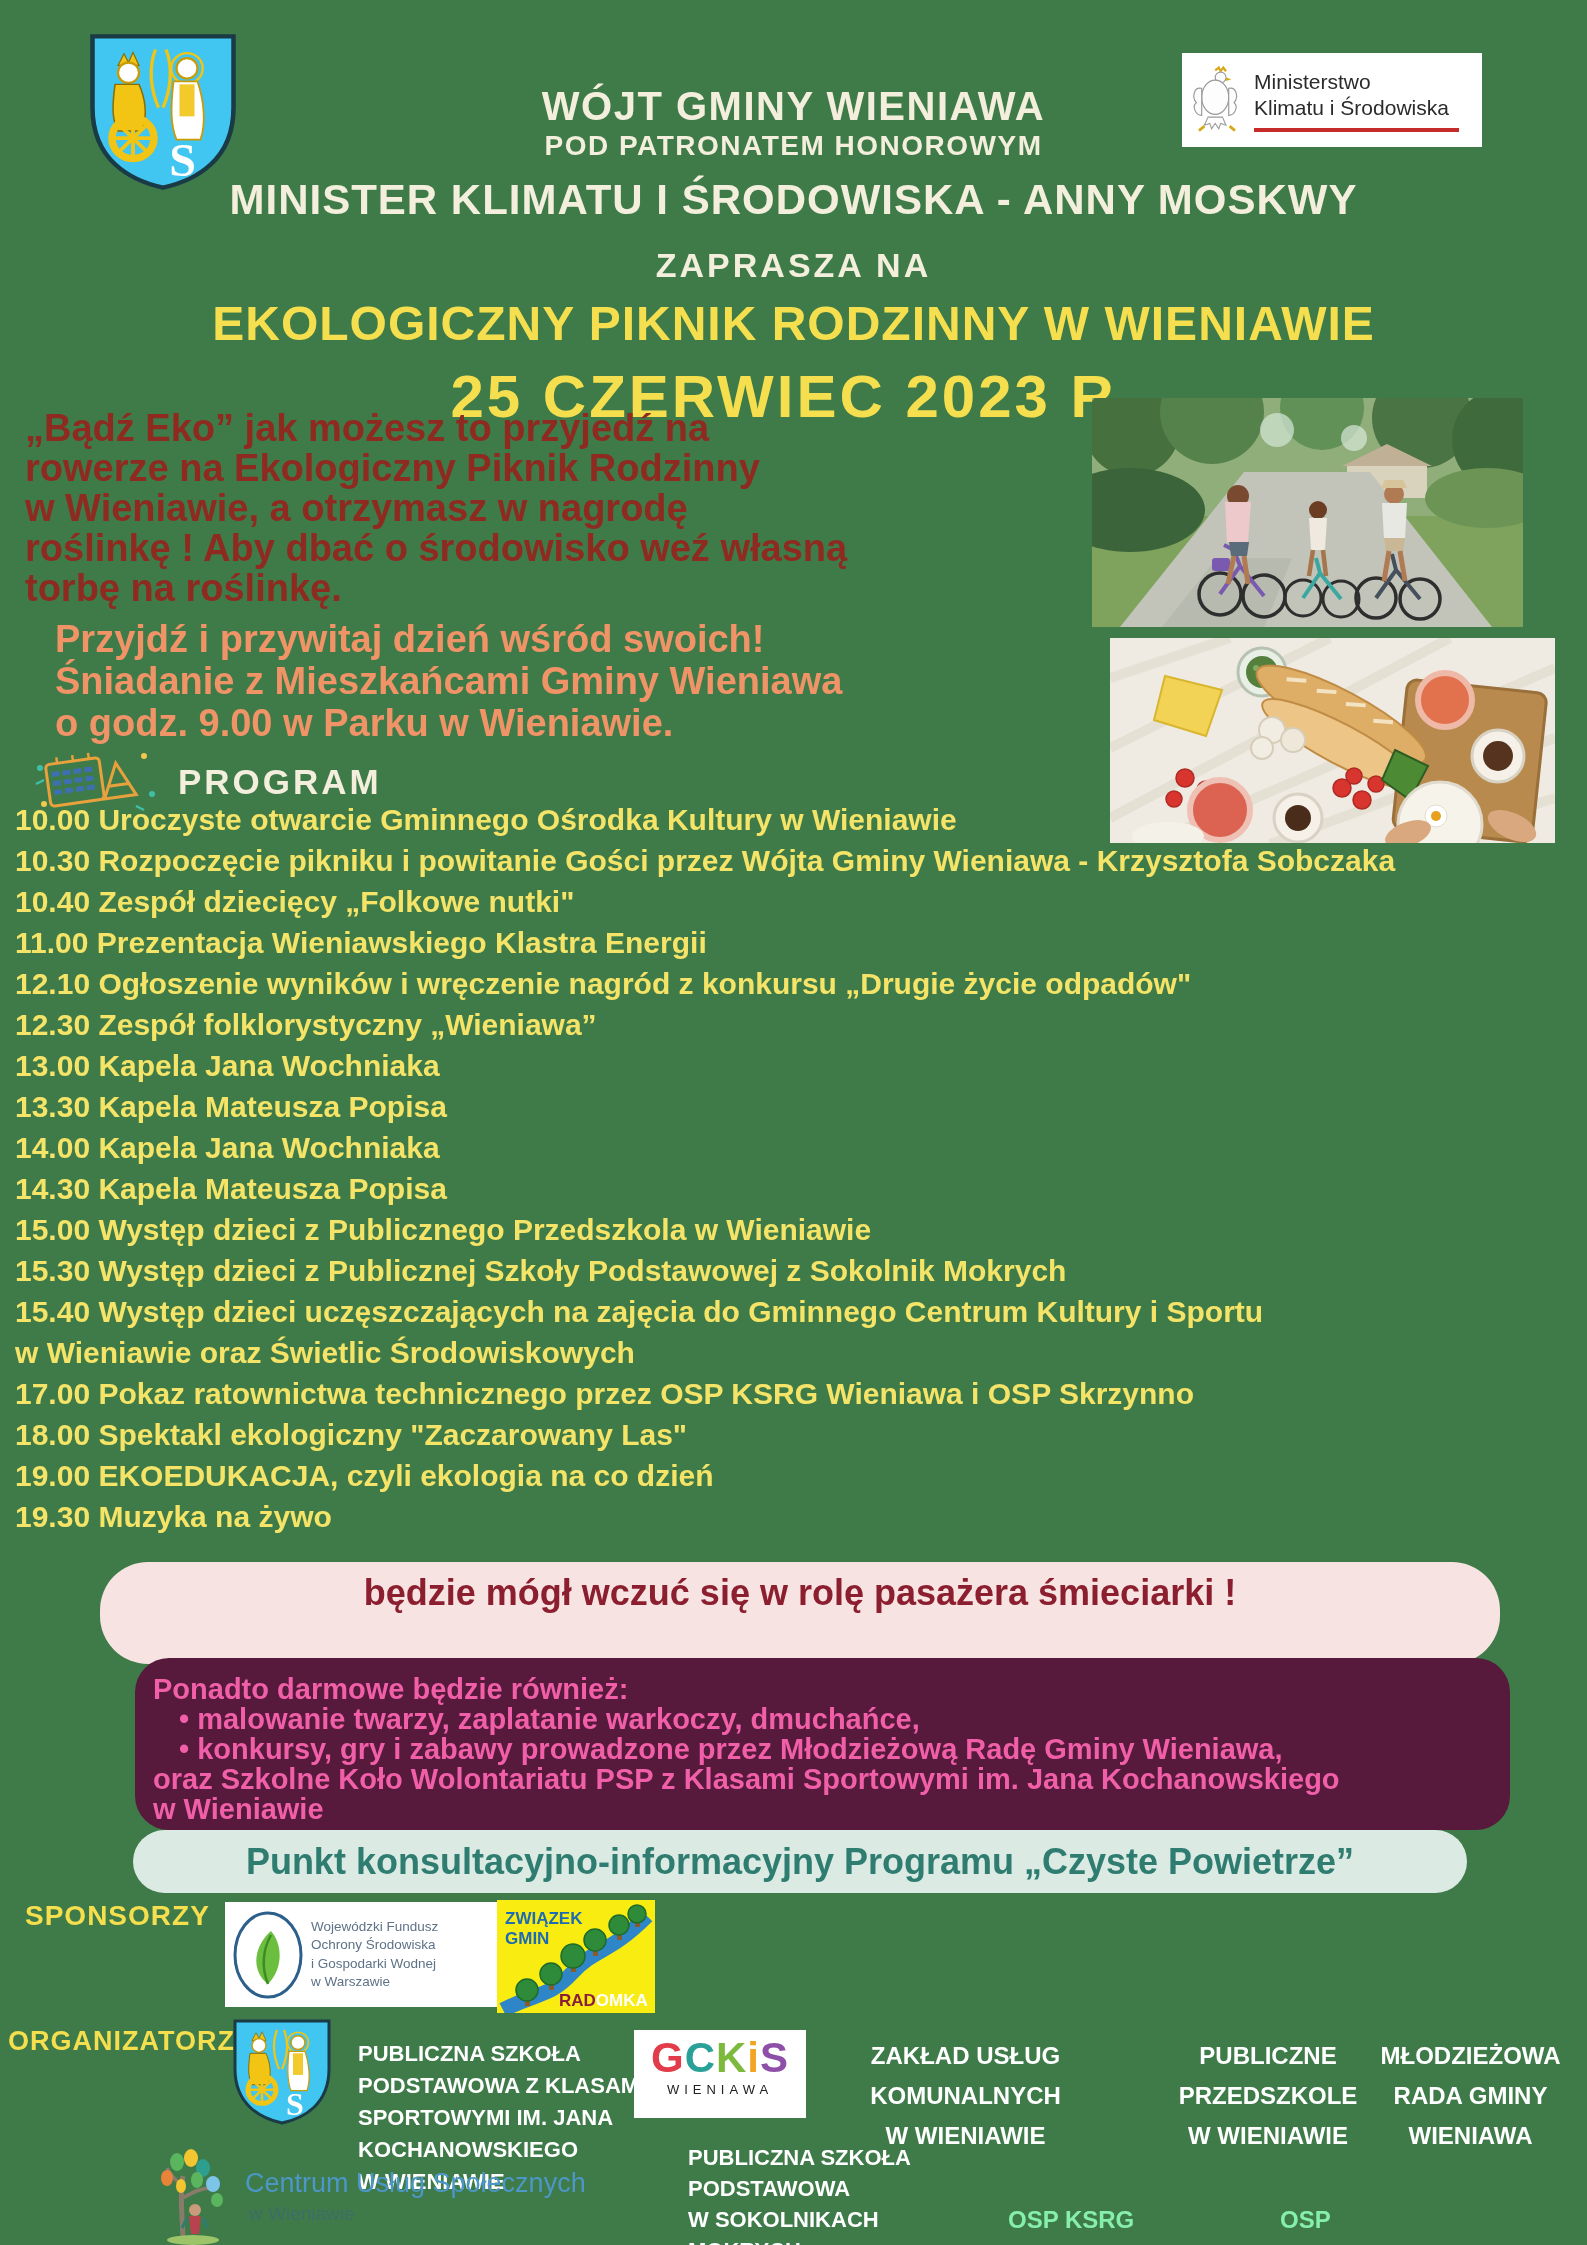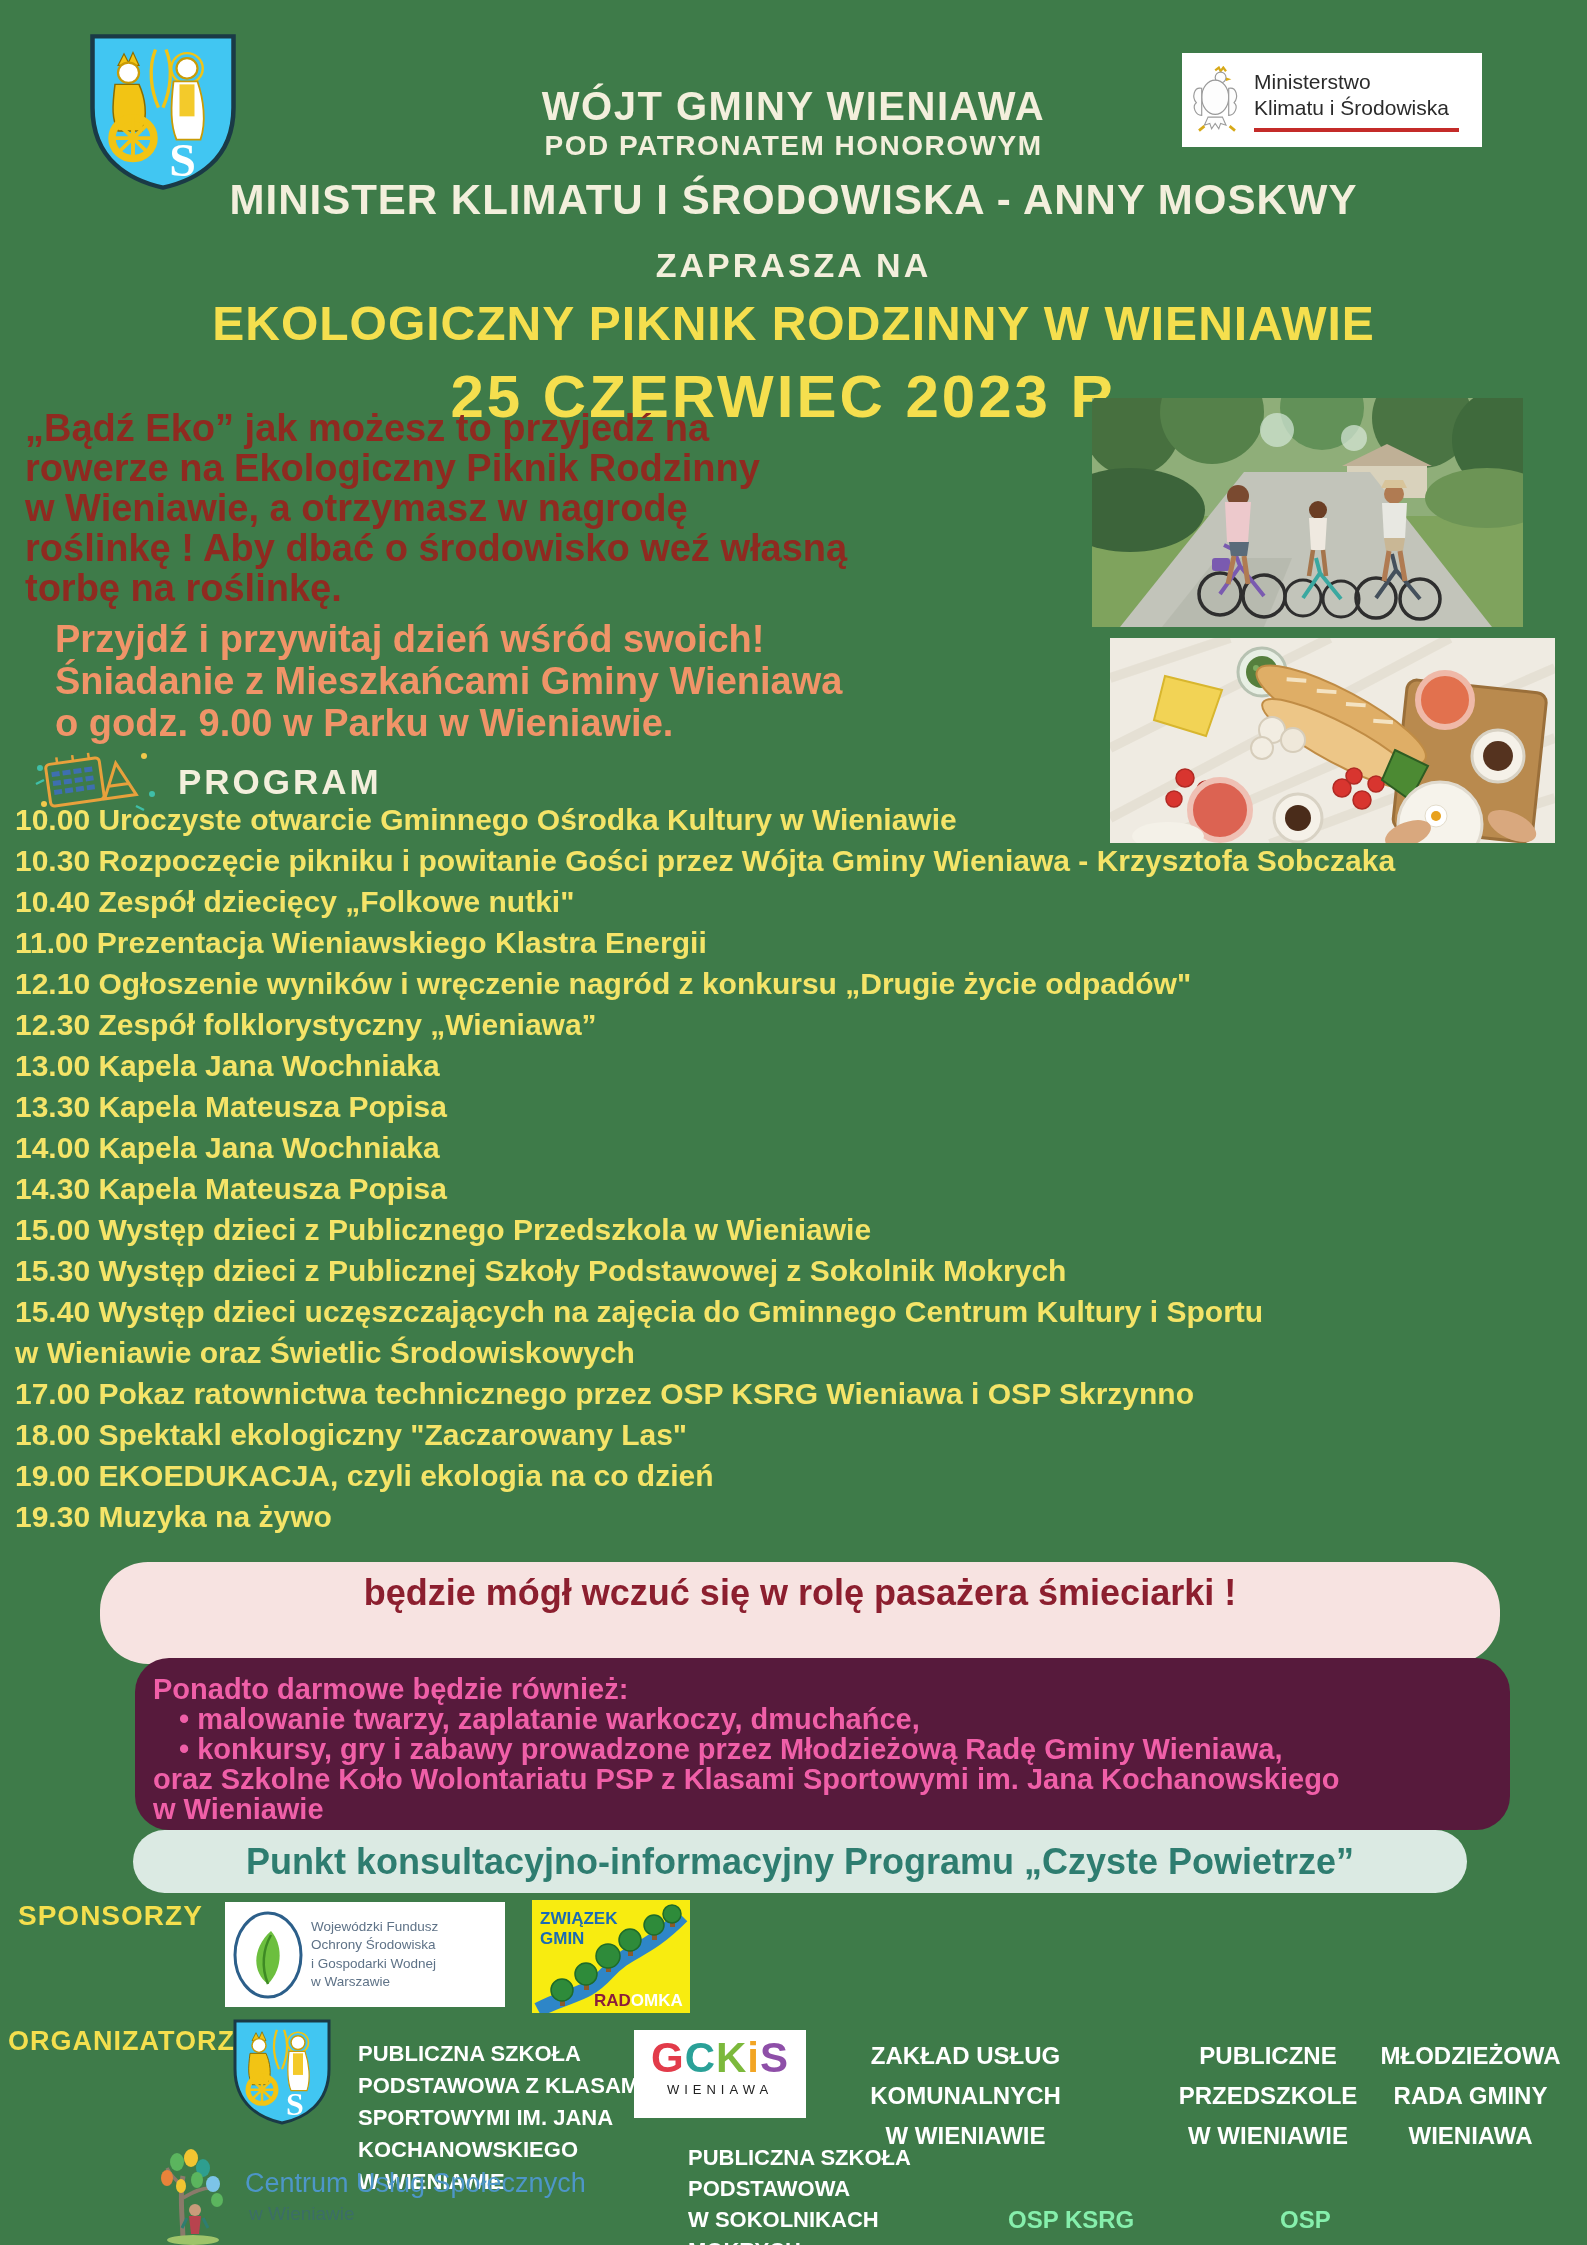--- a/index.html
+++ b/index.html
@@ -38,25 +38,25 @@
 
   .banner-pink{left:100px;top:1562px;width:1400px;height:102px;background:#F7E3E1;border-radius:48px;
                color:#8C1F2F;font-weight:bold;font-size:36px;text-align:center;line-height:44px;
                padding-top:9px;box-sizing:border-box;}
   .banner-plum{left:135px;top:1658px;width:1375px;height:172px;background:#571A3C;border-radius:34px;
                color:#F05FA8;font-weight:bold;font-size:29px;line-height:30px;padding:16px 0 0 18px;box-sizing:border-box;}
   .banner-plum > div:nth-of-type(2),.banner-plum > div:nth-of-type(3){padding-left:26px;}
   .banner-mint{left:133px;top:1830px;width:1334px;height:63px;background:#DBEAE3;border-radius:32px;
                color:#2E7D70;font-weight:bold;font-size:36px;text-align:center;line-height:63px;}
 
-  .sponsors-label{left:18px;top:1900px;font-size:28px;letter-spacing:1px;}
+  .sponsors-label{left:25px;top:1900px;font-size:28px;letter-spacing:1px;}
   .wfos-box{left:225px;top:1902px;width:280px;height:105px;background:#fff;display:flex;align-items:center;
             padding-left:6px;box-sizing:border-box;}
   .wfos-text{font-size:13.5px;color:#5E7287;line-height:18.5px;margin-left:6px;}
-  .zg-box{left:532px;top:1900px;width:158px;height:113px;}
+  .zg-box{left:497px;top:1900px;width:158px;height:113px;}
 
   .org-label{left:8px;top:2026px;font-size:27px;letter-spacing:1px;}
   .org-crest{left:232px;top:2018px;width:100px;height:108px;}
   .school1{left:358px;top:2038px;font-size:22px;color:#fff;line-height:32px;}
   .gckis-box{left:634px;top:2030px;width:172px;height:88px;background:#fff;text-align:center;padding-top:4px;box-sizing:border-box;}
   .gckis-letters{font-size:42px;font-weight:bold;line-height:48px;letter-spacing:1px;}
   .gckis-letters span:nth-of-type(1){color:#E23B4A;}
   .gckis-letters span:nth-of-type(2){color:#2AA198;}
   .gckis-letters span:nth-of-type(3){color:#7CB93C;}
   .gckis-letters span:nth-of-type(4){color:#F2A524;}

